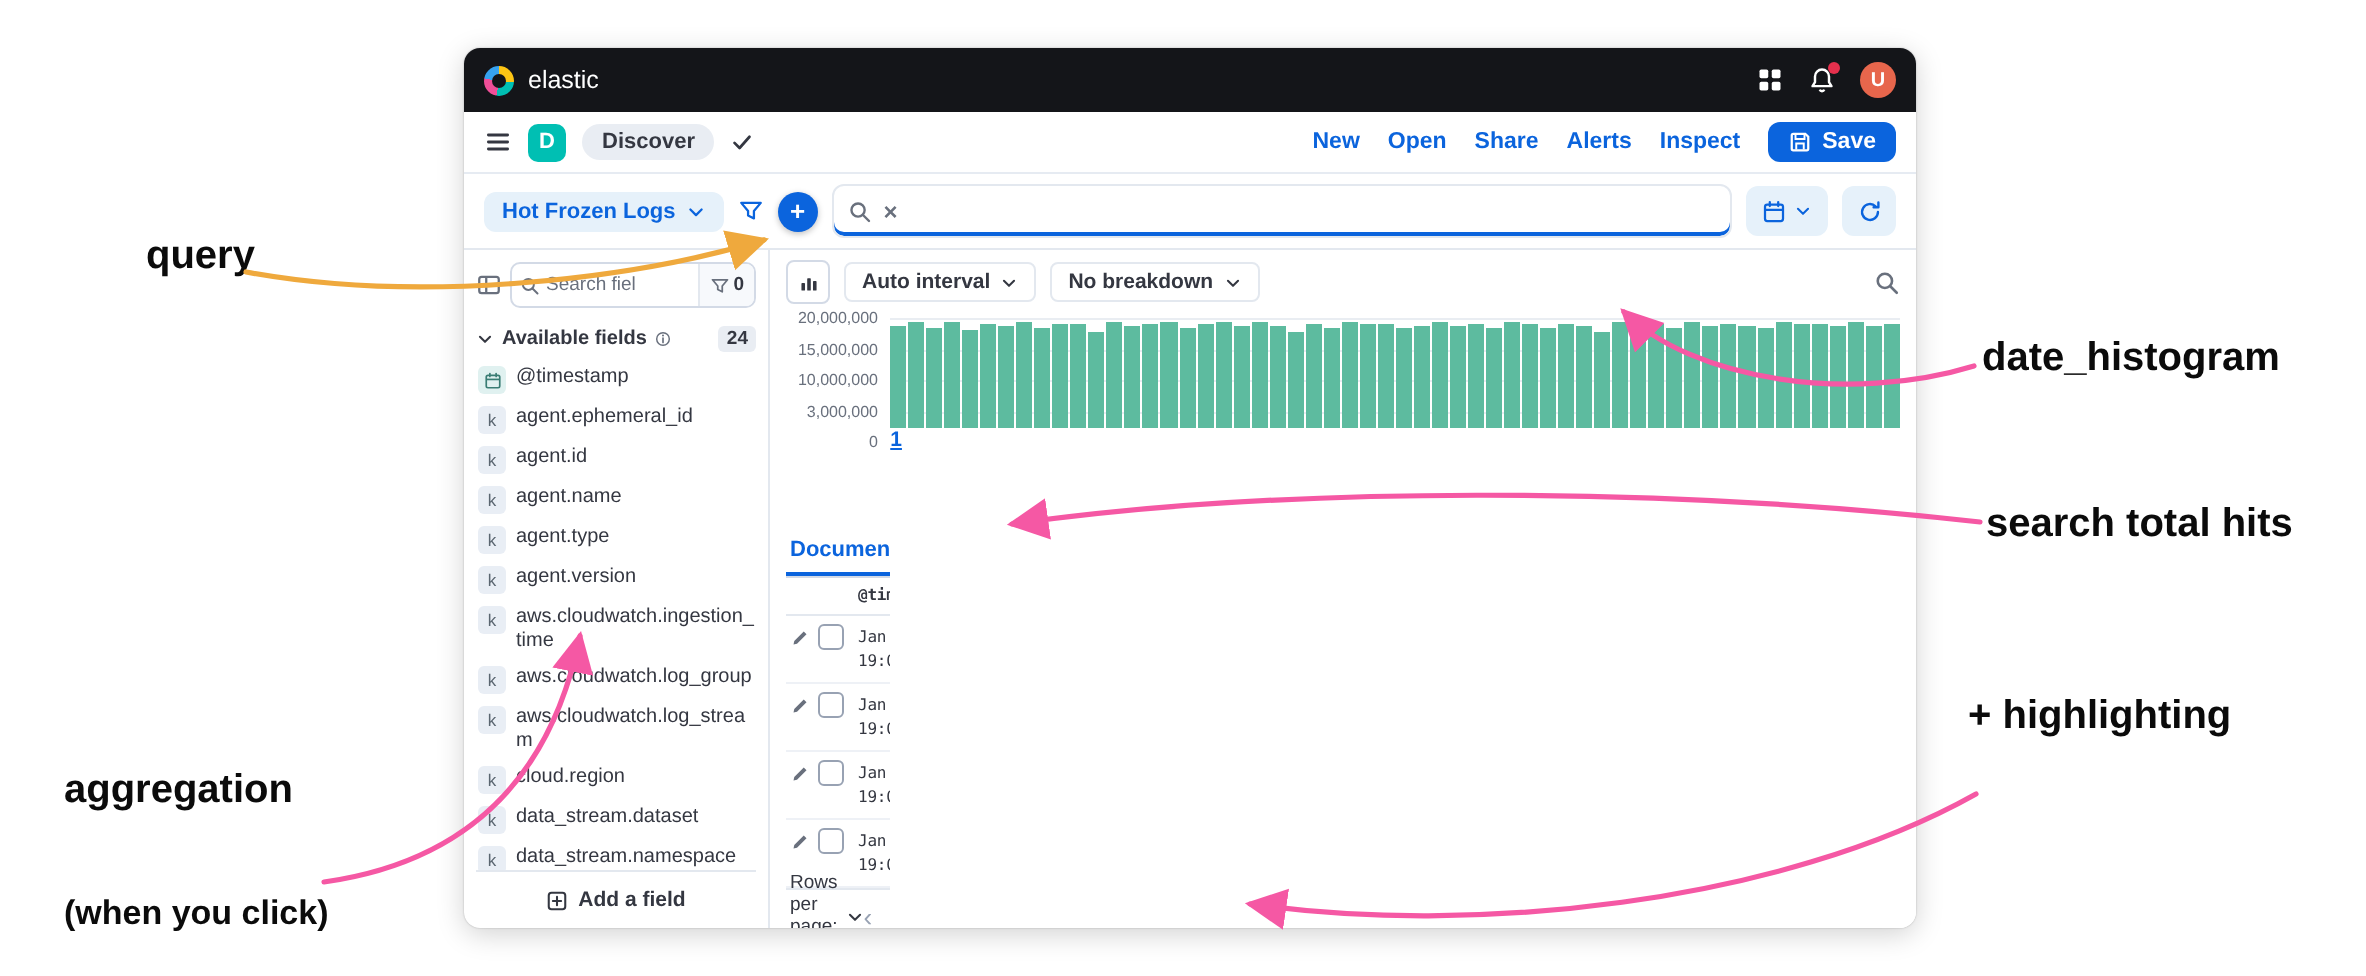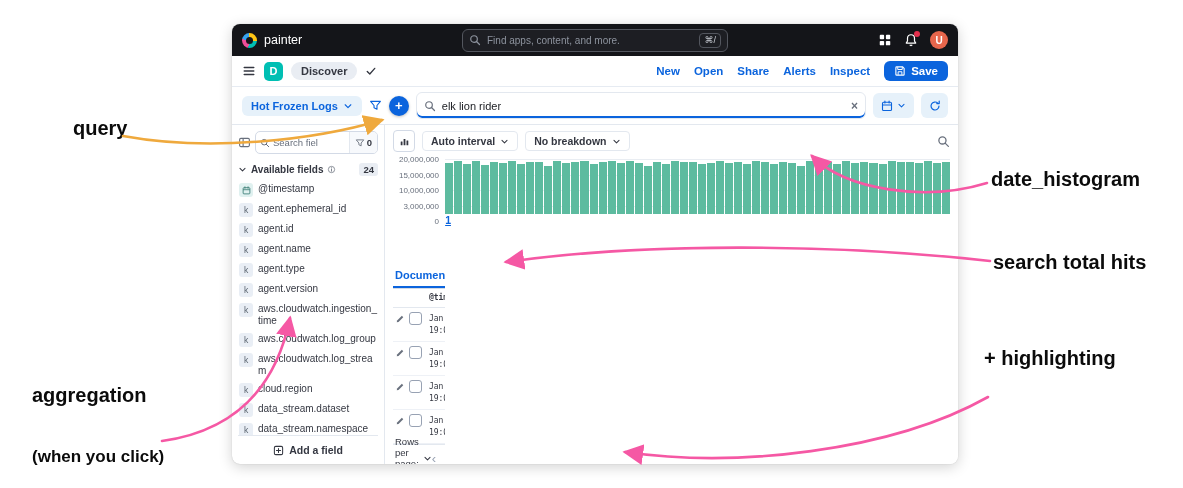--- a/index.html
+++ b/index.html
@@ -271,28 +271,21 @@
     <path class="ap" d="M990,261 C830,243 640,243 506,262" marker-end="url(#ah-p)"></path>
     <path class="ap" d="M988,397 C890,452 735,468 625,452" marker-end="url(#ah-p)"></path>
     <path class="ap" d="M162,441 C240,430 277,382 290,318" marker-end="url(#ah-p)"></path>
   </svg>
 
   <div class="app">
 
     <div class="hdr">
       <div class="hdr-left">
         <span class="logo"></span>
-        <span class="brand">painter</span>
-      </div>
-      <div class="hdr-search">
-        <svg class="ic ic12">
-            <use href="#i-search"></use>
-          </svg>
-        <span class="hdr-ph">Find apps, content, and more.</span>
-        <span class="kbd">⌘/</span>
+        <span class="brand">elastic</span>
       </div>
       <div class="hdr-right">
         <svg class="ic ic14 white">
             <use href="#i-grid"></use>
           </svg>
         <span class="bell-wrap">
           <svg class="ic ic14 white">
               <use href="#i-bell"></use>
             </svg>
           <span class="dot"></span>
@@ -335,21 +328,20 @@
           </svg>
       </span>
       <svg class="ic ic13 blue">
           <use href="#i-filter"></use>
         </svg>
       <span class="plus-btn">+</span>
       <div class="q-input">
         <svg class="ic ic12 grey">
             <use href="#i-search"></use>
           </svg>
-        <span class="q-text">elk lion rider</span>
         <span class="q-clear">×</span>
       </div>
       <span class="date-btn">
         <svg class="ic ic12 blue">
             <use href="#i-cal"></use>
           </svg>
         <svg class="ic ic9 blue">
             <use href="#i-chev"></use>
           </svg>
       </span>

